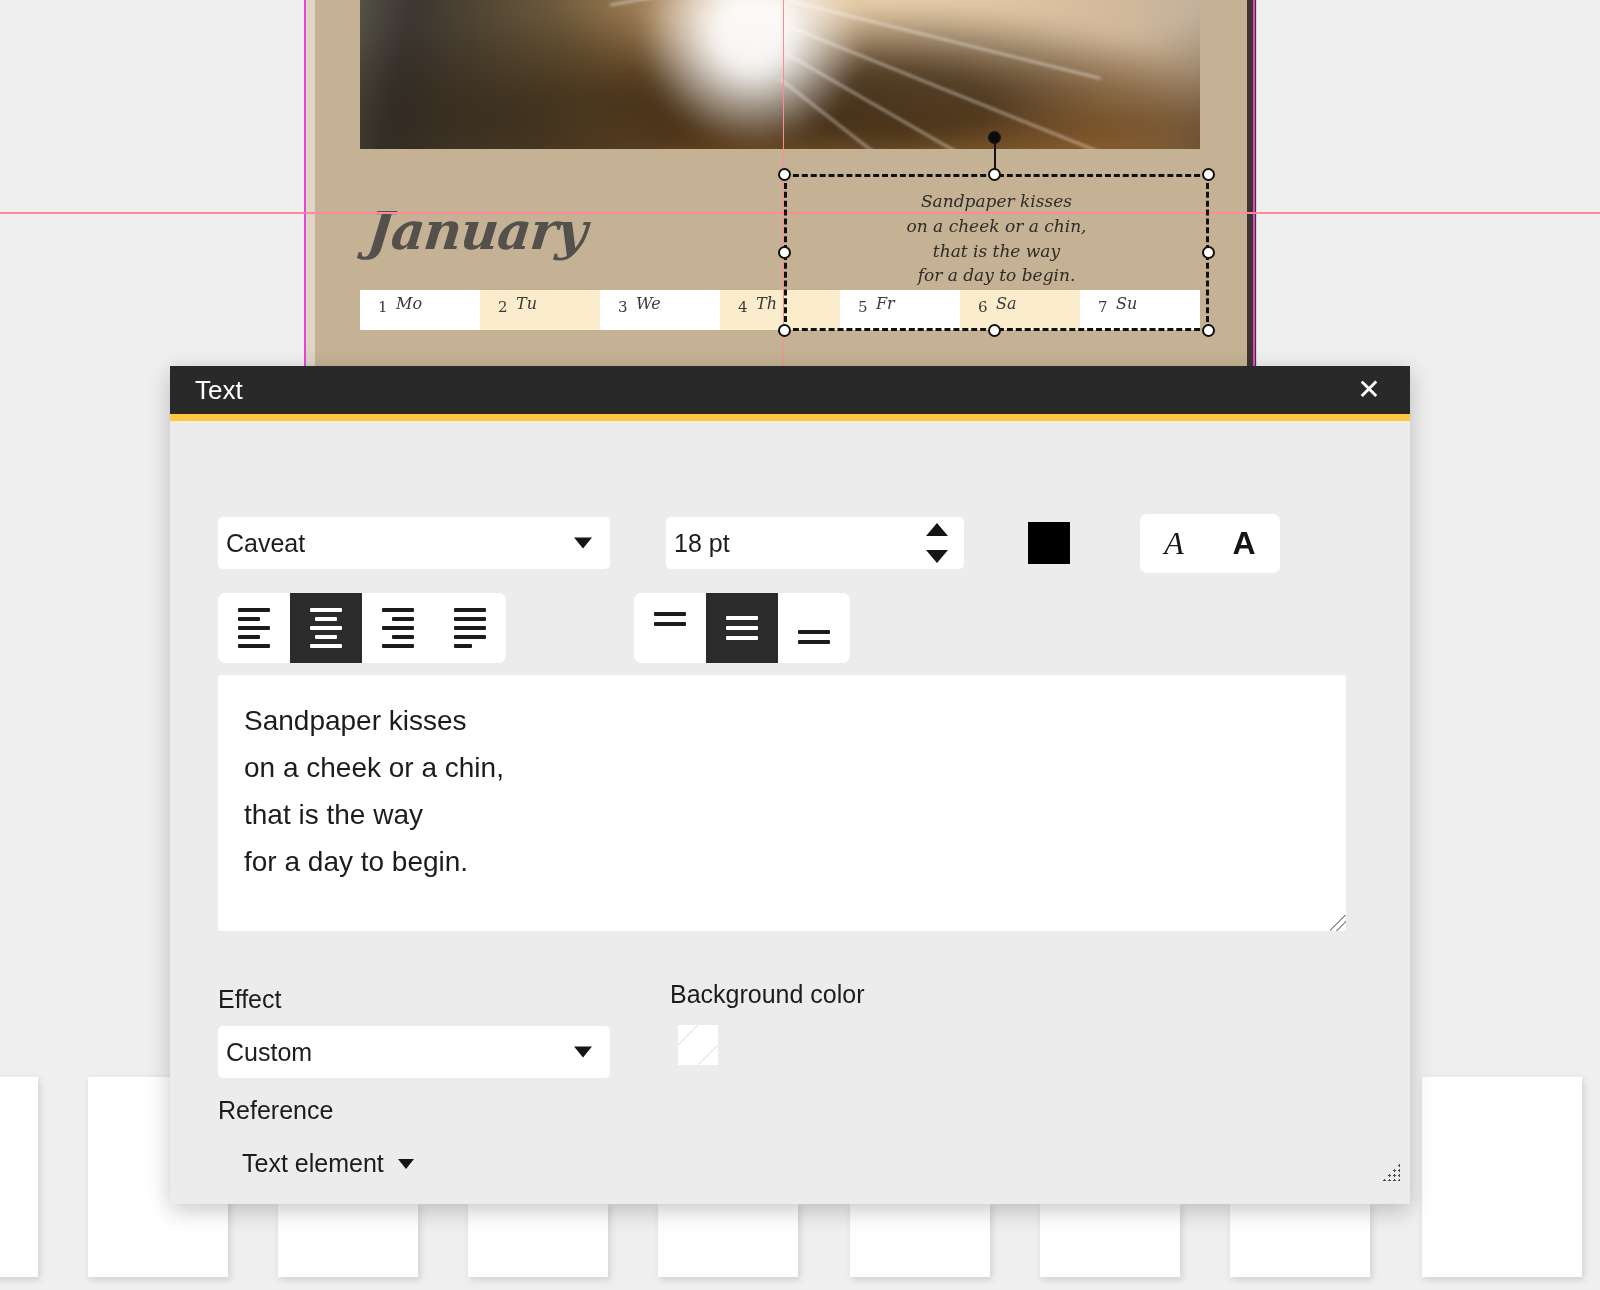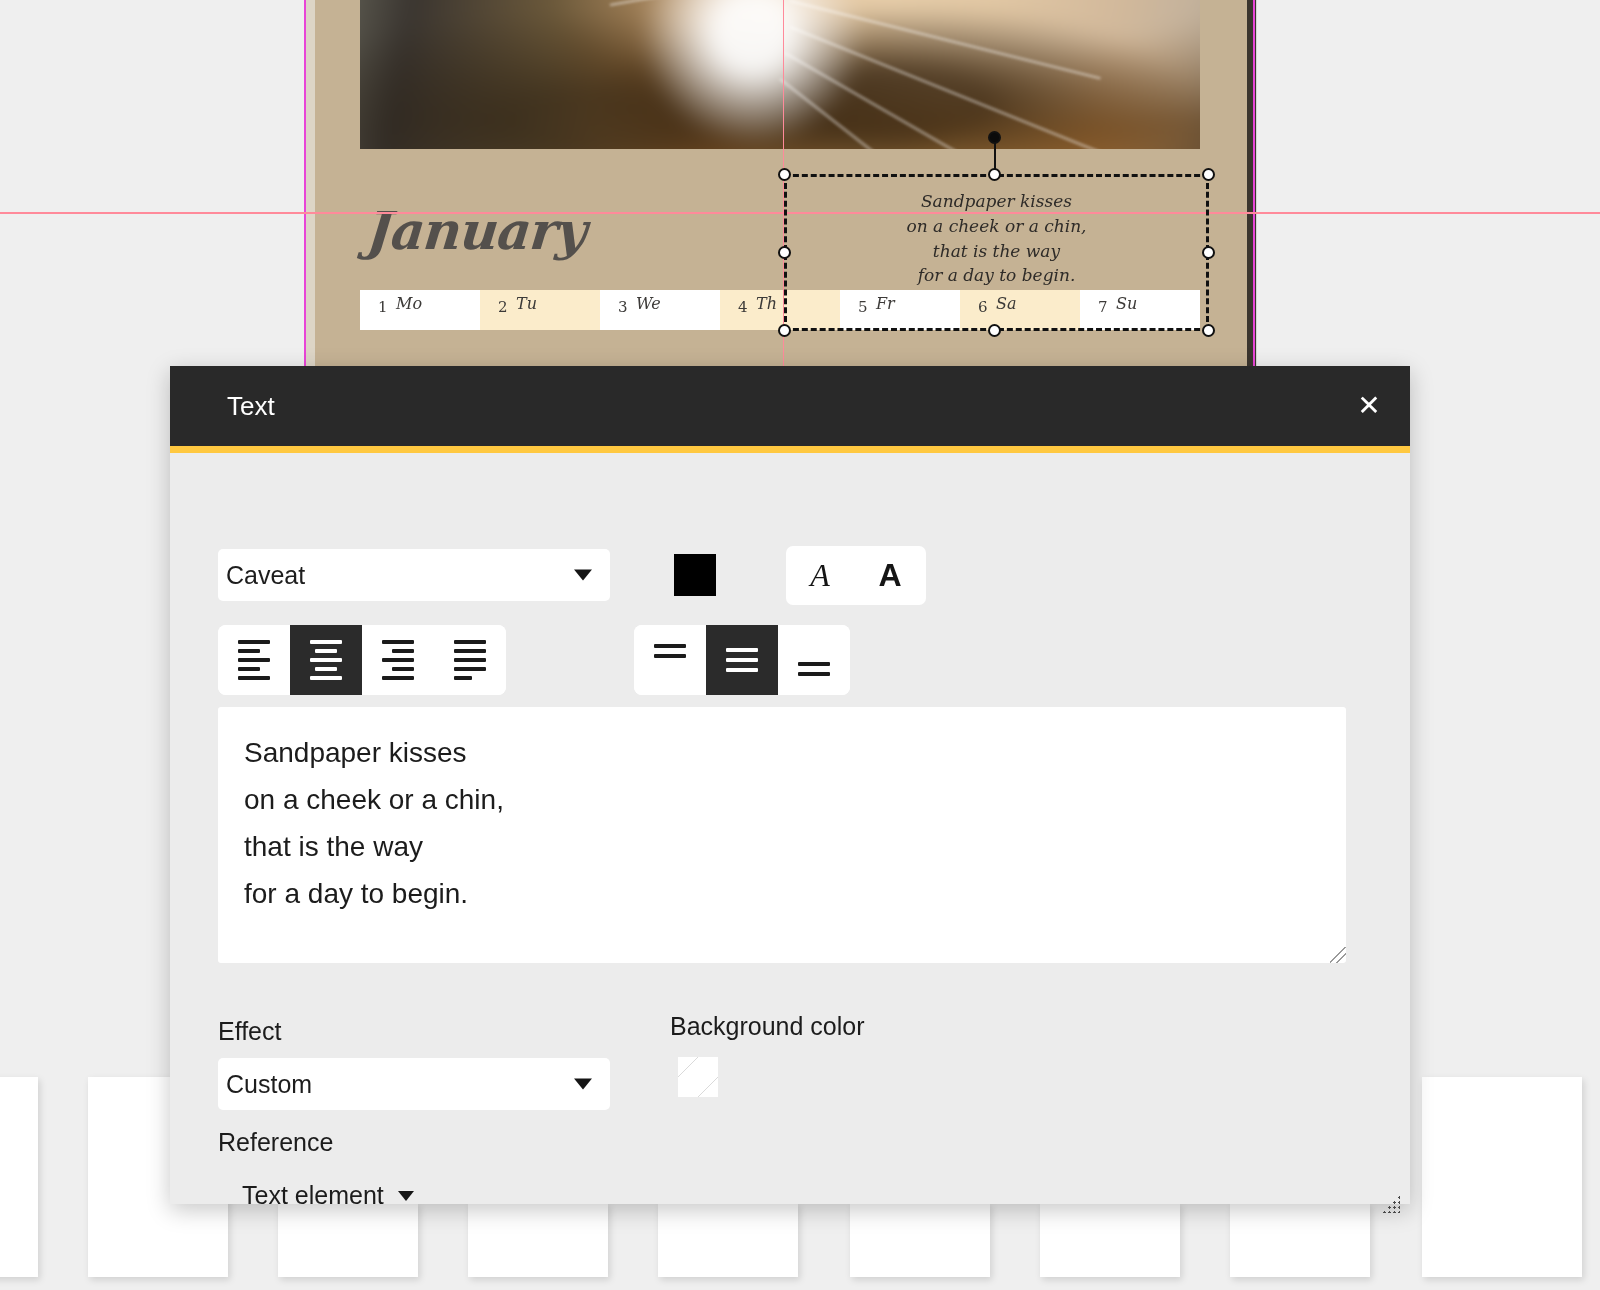--- a/index.html
+++ b/index.html
@@ -119,22 +119,22 @@
     box-shadow: 2px 3px 7px rgba(0,0,0,.13);
   }
 
   
   #dialog {
     position: absolute; left: 170px; top: 366px; width: 1240px; height: 838px;
     background: #ececec;
     box-shadow: 0 6px 22px rgba(0,0,0,.22);
   }
   .dlg-title {
-    height: 80px; background: #292929; position: relative;
-    display: flex; align-items: center; padding-left: 32px;
+    height: 48px; background: #292929; position: relative;
+    display: flex; align-items: center;
   }
   .dlg-title .t {
     color: #fff; font-size: 26px; margin-left: 25px; font-weight: 400;
   }
   .dlg-close {
     position: absolute; right: 24px; top: 50%; transform: translateY(-50%);
     width: 34px; height: 34px; color: #fff; font-size: 28px; line-height: 34px;
     text-align: center; cursor: pointer; font-weight: 300;
   }
   .dlg-accent { height: 7px; background: #ffc840; }
@@ -354,20 +354,27 @@
 
     <div class="dlg-body">
 
       <div class="ctl-row1">
 
         <div class="select-box" id="font-select">
           <span class="val">Caveat</span>
           <span class="caret"></span>
         </div>
 
+        <div class="select-box" id="size-spin">
+          <span class="val">18 pt</span>
+          <span class="spin-arrows">
+            <span class="spin-up"></span>
+            <span class="spin-dn"></span>
+          </span>
+        </div>
 
         <div class="color-swatch"></div>
 
         <div class="style-group">
           <span class="style-btn ital">A</span>
           <span class="style-btn bold">A</span>
         </div>
       </div>
 
       <div class="align-groups">

